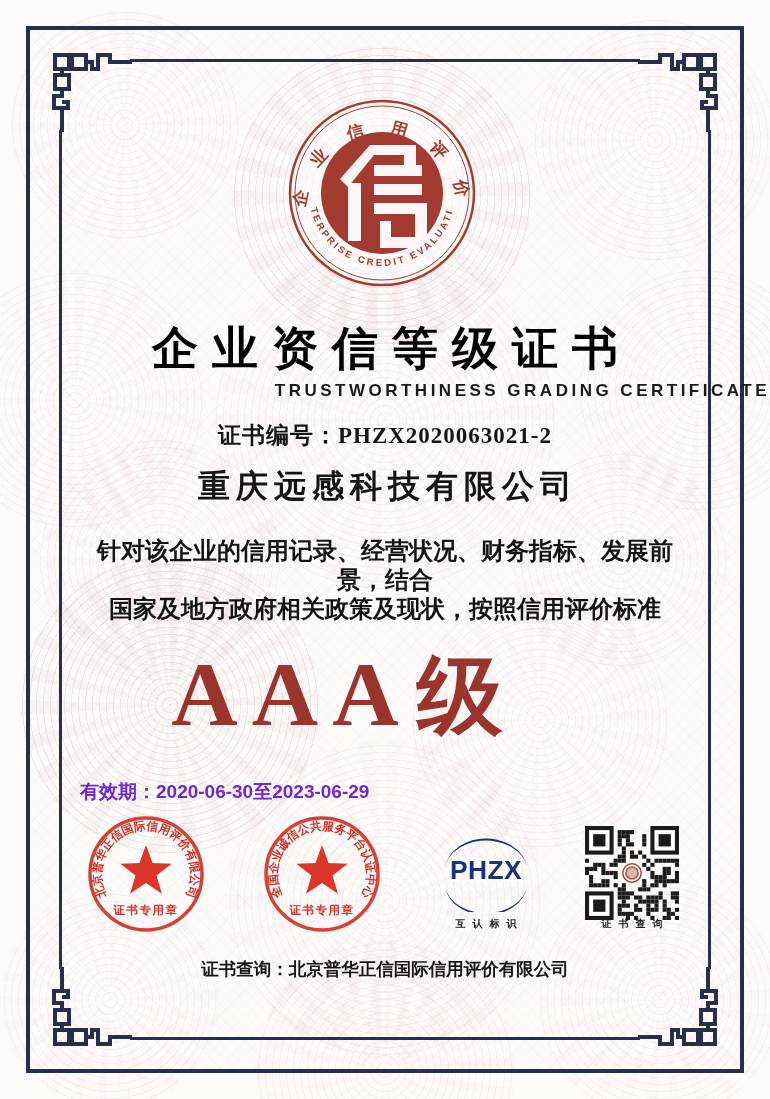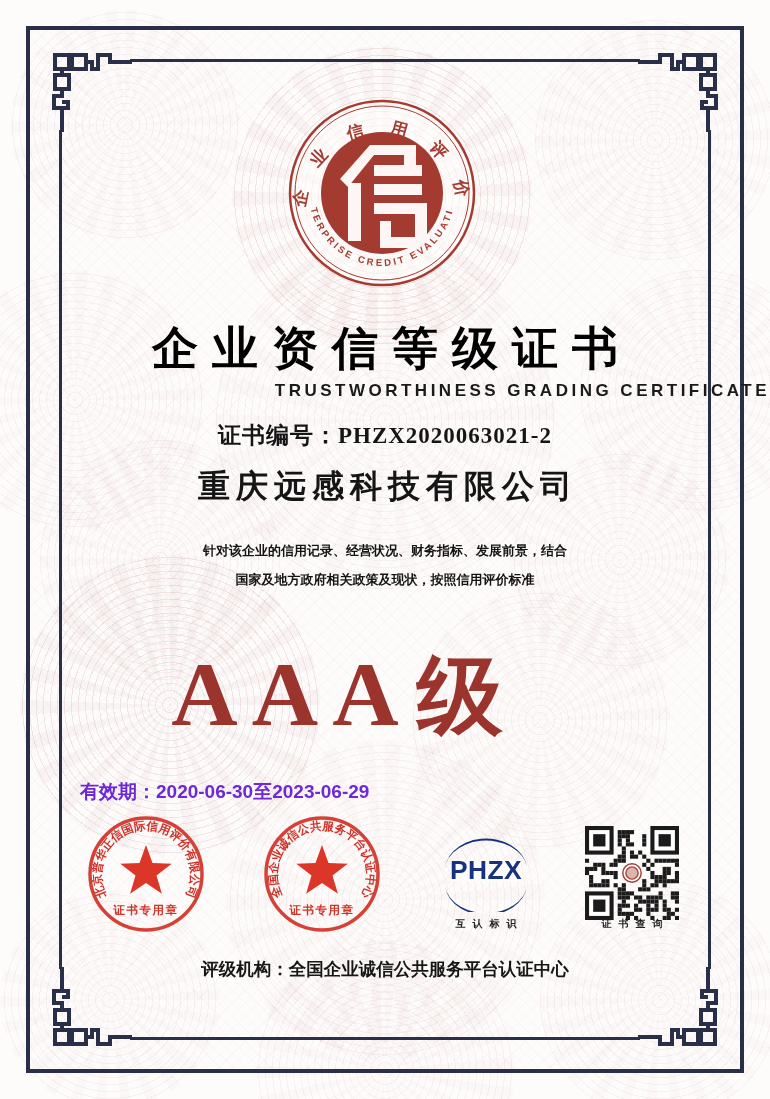--- a/index.html
+++ b/index.html
@@ -32,21 +32,21 @@
   .emblem{position:absolute;left:287px;top:98px;width:190px;height:190px;}
   .title-cn{position:absolute;top:318px;left:0;right:0;text-align:center;
      font-size:46px;font-weight:900;letter-spacing:14px;text-indent:14px;color:#000000;}
   .title-en{position:absolute;top:381px;left:0;right:0;text-align:right;
      font-size:17px;font-weight:700;letter-spacing:3.5px;color:#1a1a1a;}
   .cert-no{position:absolute;top:420px;left:0;right:0;text-align:center;
      font-family:"Liberation Serif",serif;font-size:23px;font-weight:700;letter-spacing:1px;}
   .company{position:absolute;top:465px;left:0;right:0;text-align:center;
      font-family:"Liberation Serif",serif;font-size:32px;font-weight:900;letter-spacing:6px;text-indent:6px;}
   .body-text{position:absolute;top:536px;left:95px;width:580px;text-align:center;
-     font-size:13px;font-weight:700;line-height:29px;color:#141414;}
+     font-size:24px;font-weight:700;line-height:29px;color:#141414;}
   .rating{position:absolute;top:638px;left:0;right:0;text-align:center;transform:translateX(-48px);
      color:#9b342c;white-space:nowrap;}
   .rating .latin{font-family:"Liberation Serif",serif;font-size:92px;font-weight:900;letter-spacing:14px;}
   .rating .suffix{font-family:"Liberation Serif",serif;font-size:86px;font-weight:900;margin-left:4px;}
   .validity{position:absolute;top:779px;left:80px;font-size:19px;font-weight:600;color:#6d28d9;}
   .seal{position:absolute;width:122px;height:122px;}
   .seal-1{left:85px;top:813px;}
   .seal-2{left:261px;top:813px;}
   .phzx{position:absolute;left:438px;top:830px;width:96px;height:82px;}
   .mini-label{position:absolute;font-size:10px;font-weight:700;letter-spacing:7px;text-indent:7px;
@@ -361,14 +361,14 @@
       <rect x="72" y="8" width="12" height="12" fill="#1b1b1b"></rect>
       <rect x="0" y="64" width="28" height="28" fill="#1b1b1b"></rect>
       <rect x="4" y="68" width="20" height="20" fill="#fff"></rect>
       <rect x="8" y="72" width="12" height="12" fill="#1b1b1b"></rect>
       <circle cx="46" cy="46" r="10" fill="#fff"></circle>
       <circle cx="46" cy="46" r="9" fill="#fff" stroke="#9e4038" stroke-width="1.4"></circle>
       <circle cx="46" cy="46" r="6" fill="#dcb5af" stroke="#a8473e" stroke-width="1.4"></circle>
     </svg>
   <div class="mini-label qr-label">证书查询</div>
 
-  <div class="footer-line footer-1">评级机构：全国企业诚信公共服务平台认证中心</div>
+  <div class="footer-line footer-1">证书查询：北京普华正信国际信用评价有限公司</div>
 </div>
 
 </body></html>

